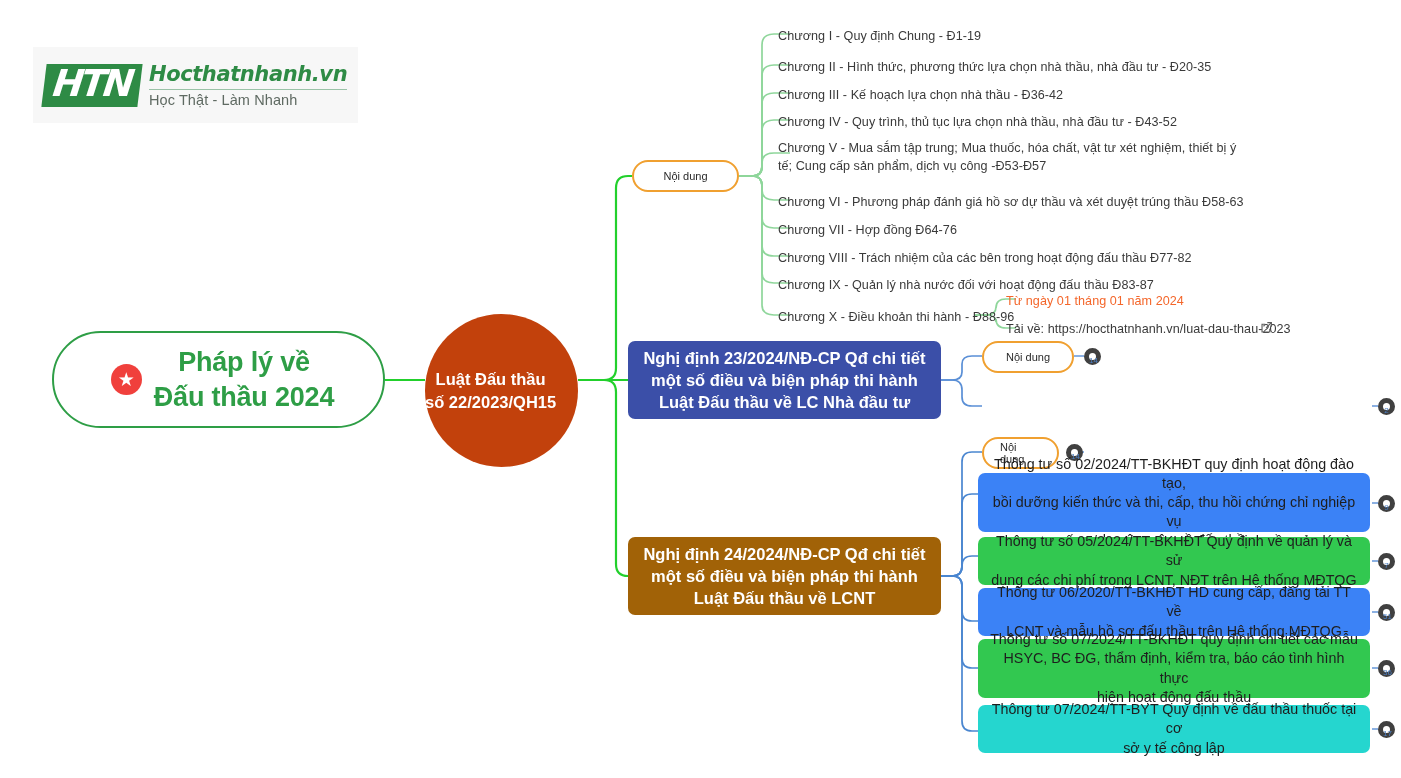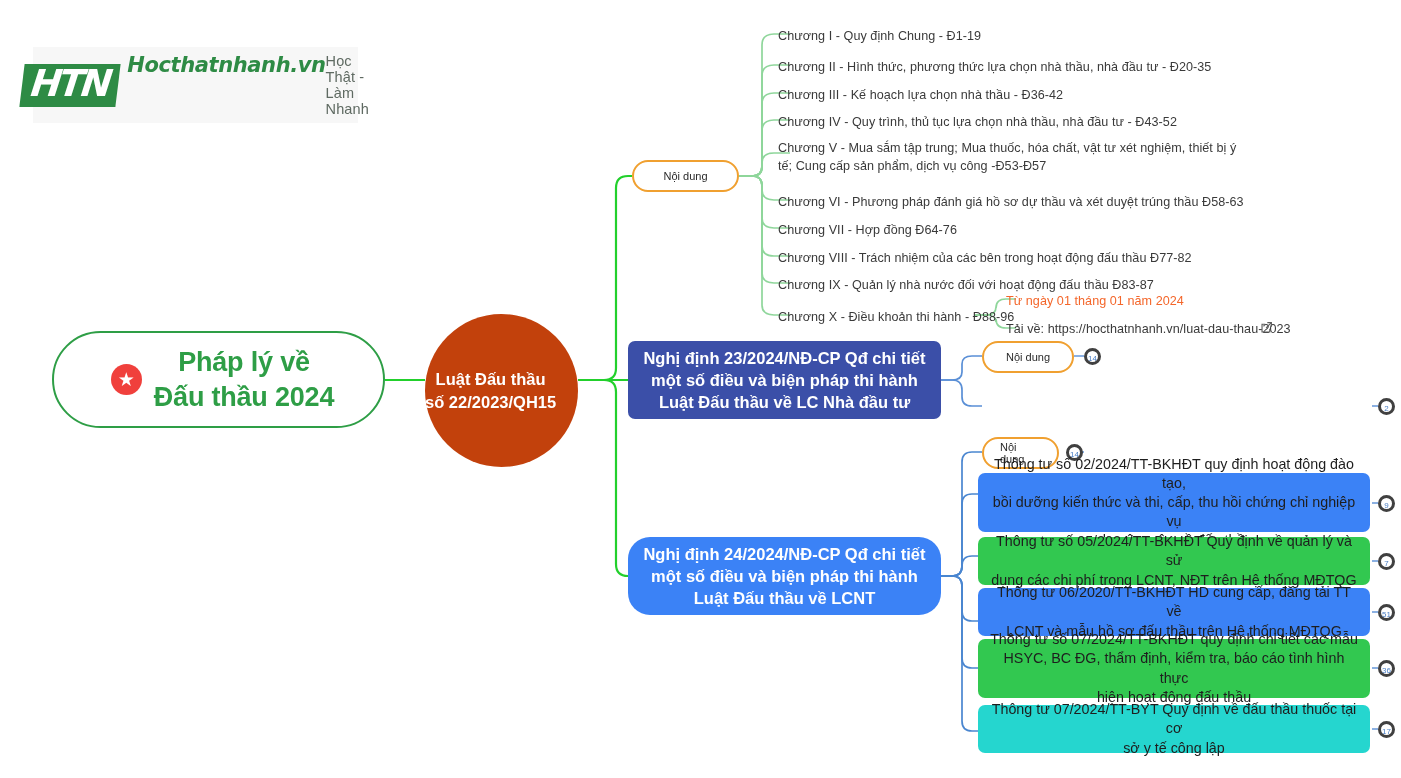--- a/index.html
+++ b/index.html
@@ -27,21 +27,21 @@
   #logo-inner { display: flex; align-items: center; gap: 9px; }
   #logo-mark {
     font-family: "DejaVu Sans", sans-serif;
     font-weight: 700; font-style: italic;
     font-size: 37px; letter-spacing: -3px;
     color: #ffffff; background: #2e8b45;
     padding: 1px 9px 3px 9px;
     transform: skewX(-7deg);
     line-height: 1.05;
   }
-  #logo-words { display: flex; flex-direction: row; }
+  #logo-words { display: flex; flex-direction: column; }
   #logo-title {
     font-family: "DejaVu Sans", sans-serif;
     font-weight: 700; font-style: italic;
     font-size: 21px; color: #2e8b45;
     letter-spacing: -0.4px; line-height: 1.15;
   }
   #logo-rule { height: 1px; background: #9ac2a7; margin: 2px 0 2px 0; }
   #logo-sub {
     font-size: 14.5px; color: #5f6a62; letter-spacing: 0.1px;
   }
@@ -113,31 +113,31 @@
   
   .box {
     position: absolute;
     border-radius: 7px;
     display: flex; align-items: center; justify-content: center;
     text-align: center;
     padding: 6px 10px;
     line-height: 1.34;
   }
   .box.blue   { background: #3b4fa8; color: #ffffff; font-weight: 700; font-size: 16.5px; }
-  .box.red    { background: #3b82f6; color: #ffffff; font-weight: 700; font-size: 16.5px; border-radius: 22px; }
+  .box.red    { background: #a16207; color: #ffffff; font-weight: 700; font-size: 16.5px; }
   .box.greenl { background: #9ae0a5; color: #1e1e1e; font-size: 14.3px; }
   .box.amber  { background: #3b82f6; color: #1e1e1e; font-size: 14.3px; }
   .box.green  { background: #32c850; color: #1e1e1e; font-size: 14.3px; }
   .box.cyan   { background: #25d6cf; color: #1e1e1e; font-size: 14.3px; }
 
   
   .badge {
     position: absolute;
     width: 17px; height: 17px; border-radius: 50%;
-    border: 3px solid #404040;
+    border: 5px solid #404040;
     background: #ffffff; color: #4b7fc4;
     font-size: 8px; line-height: 15px;
     text-align: center;
   }
 </style>
 </head>
 <body>
 
 <div id="canvas">
 

